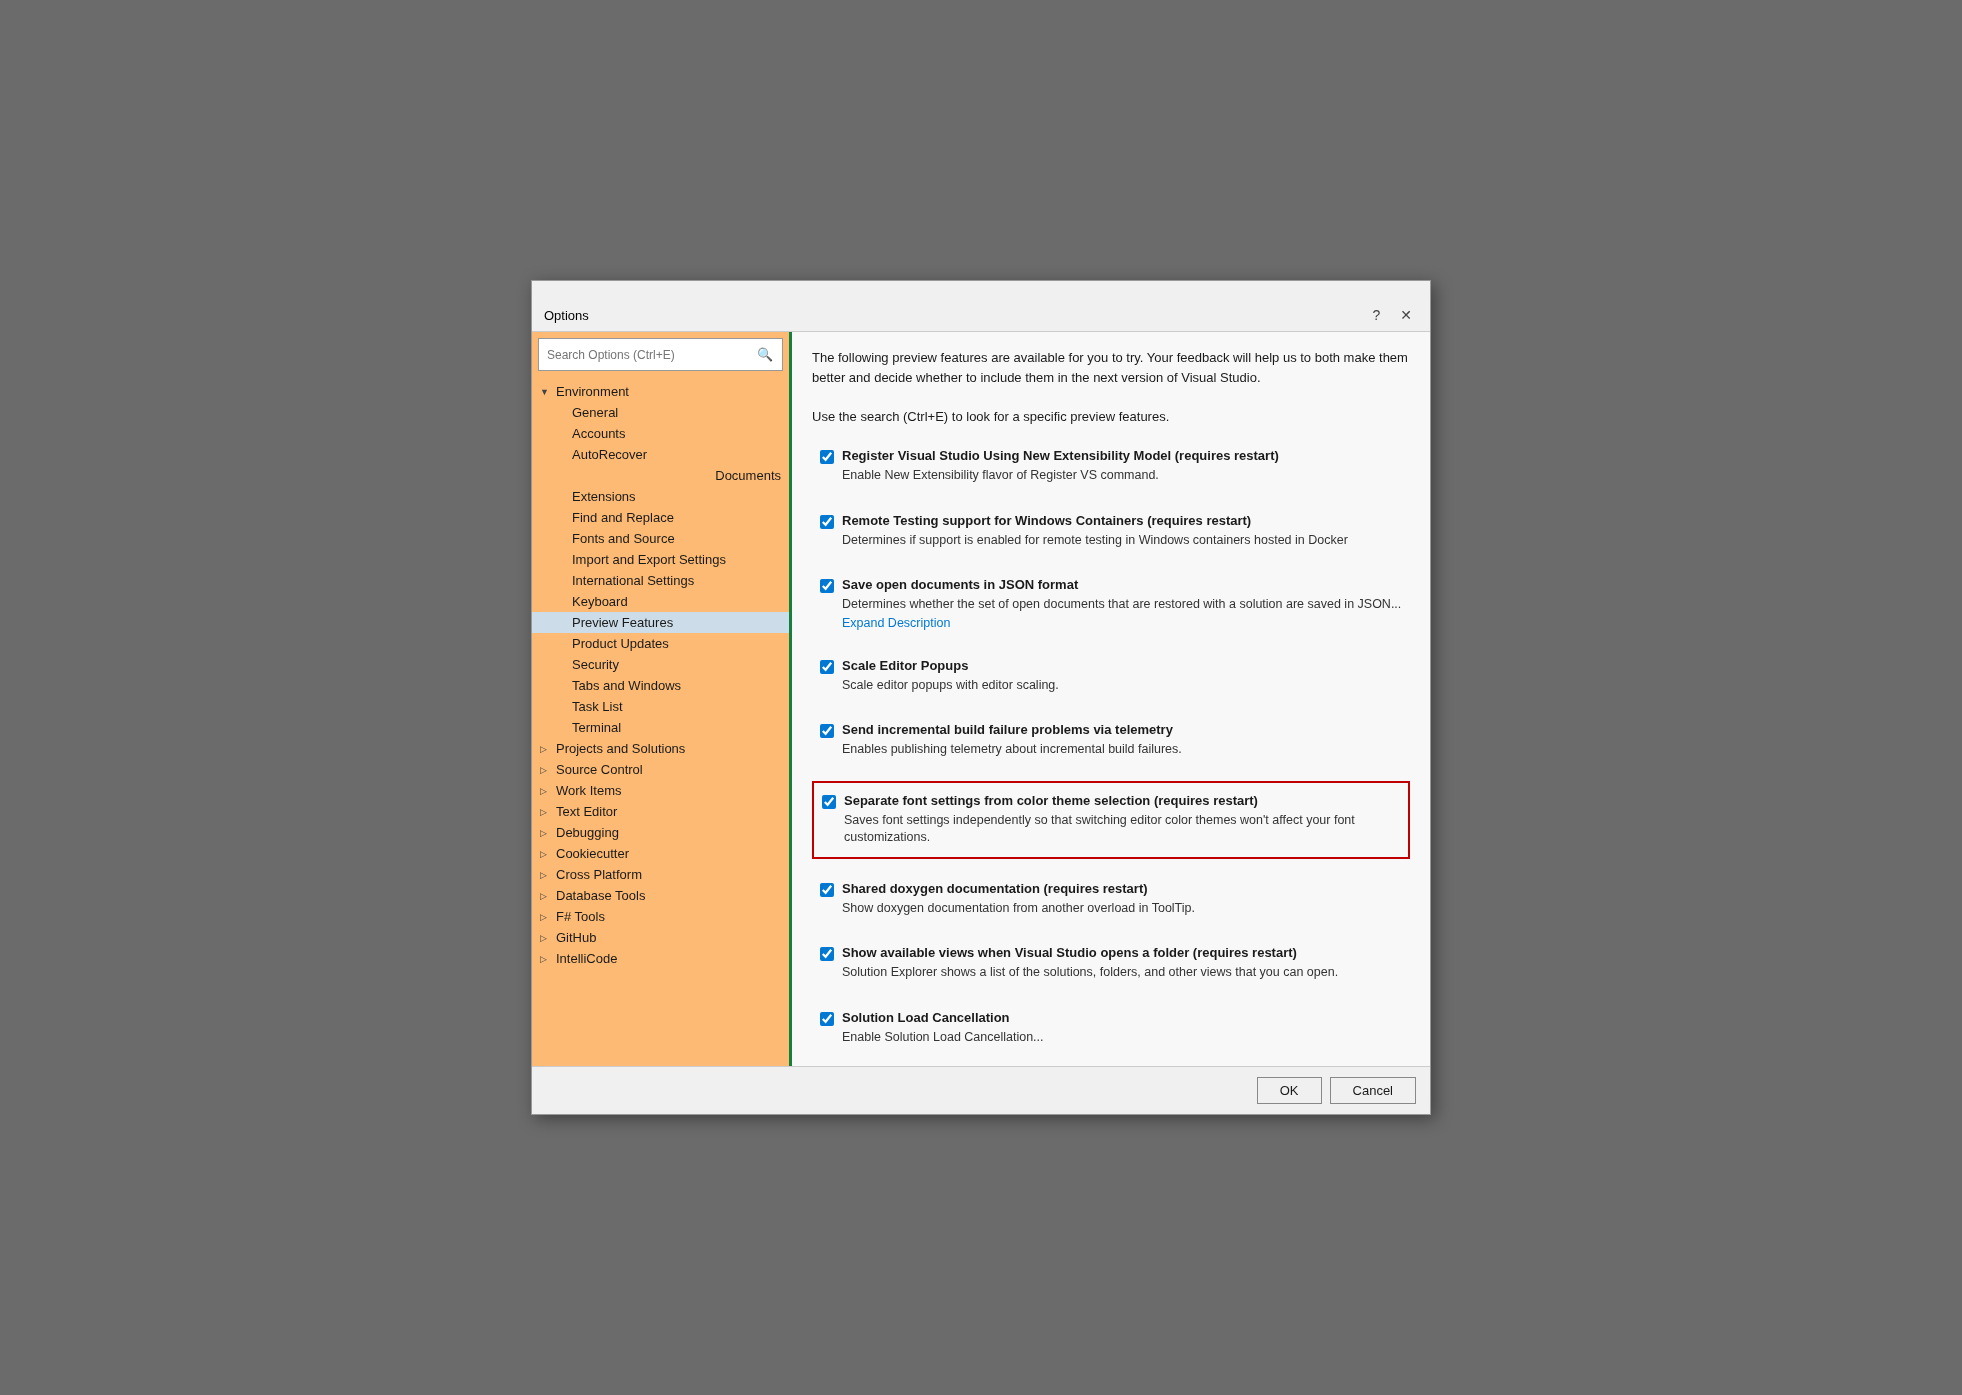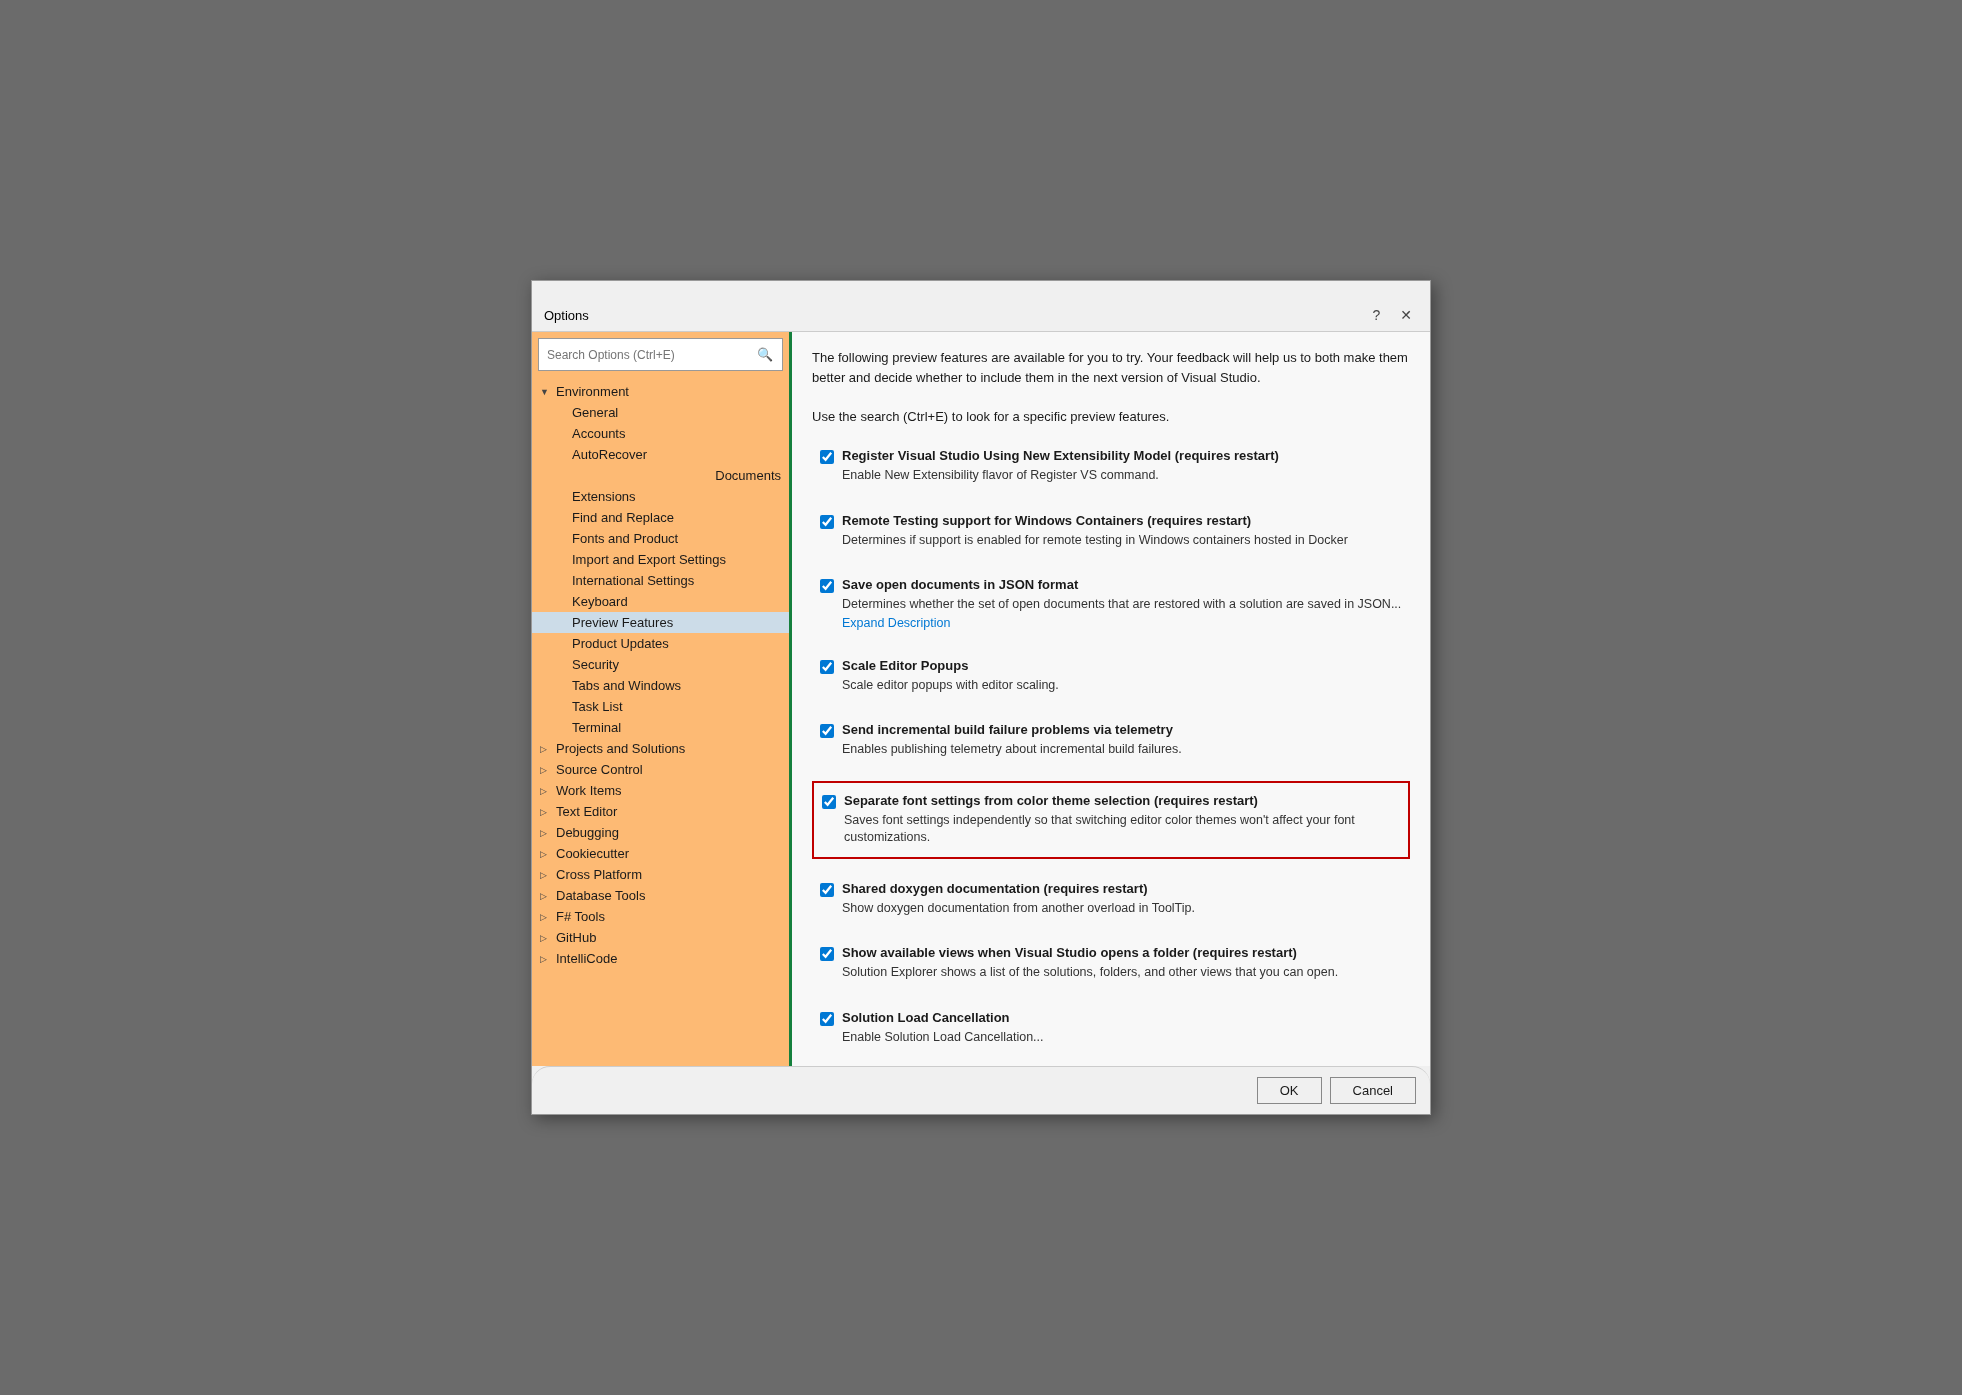--- a/index.html
+++ b/index.html
@@ -169,21 +169,20 @@
       margin-top: 2px;
     }
     .dialog-footer {
       display: flex;
       justify-content: flex-end;
       align-items: center;
       padding: 10px 14px;
       border-top: 1px solid #ccc;
       background: #f0f0f0;
       gap: 8px;
-      border-radius: 18px;
     }
     .footer-btn {
       padding: 5px 22px;
       font-size: 13px;
       border: 1px solid #888;
       background: #f0f0f0;
       cursor: pointer;
       color: #1a1a1a;
     }
     .footer-btn.primary {
@@ -244,21 +243,21 @@
           <div class="tree-item" style="padding-left: 24px;">
             <span class="arrow" style="margin-right: 4px; font-size: 9px; color: rgb(68, 68, 68);"></span>
             <span>Extensions</span>
           </div>
           <div class="tree-item" style="padding-left: 24px; text-align: right;">
             <span class="arrow" style="margin-right: 4px; font-size: 9px; color: rgb(68, 68, 68);"></span>
             <span>Find and Replace</span>
           </div>
           <div class="tree-item" style="padding-left: 24px;">
             <span class="arrow" style="margin-right: 4px; font-size: 9px; color: rgb(68, 68, 68);"></span>
-            <span>Fonts and Product</span>
+            <span>Fonts and Source</span>
           </div>
           <div class="tree-item" style="padding-left: 24px;">
             <span class="arrow" style="margin-right: 4px; font-size: 9px; color: rgb(68, 68, 68);"></span>
             <span>Import and Export Settings</span>
           </div>
           <div class="tree-item" style="padding-left: 24px;">
             <span class="arrow" style="margin-right: 4px; font-size: 9px; color: rgb(68, 68, 68);"></span>
             <span>International Settings</span>
           </div>
           <div class="tree-item" style="padding-left: 24px;">

